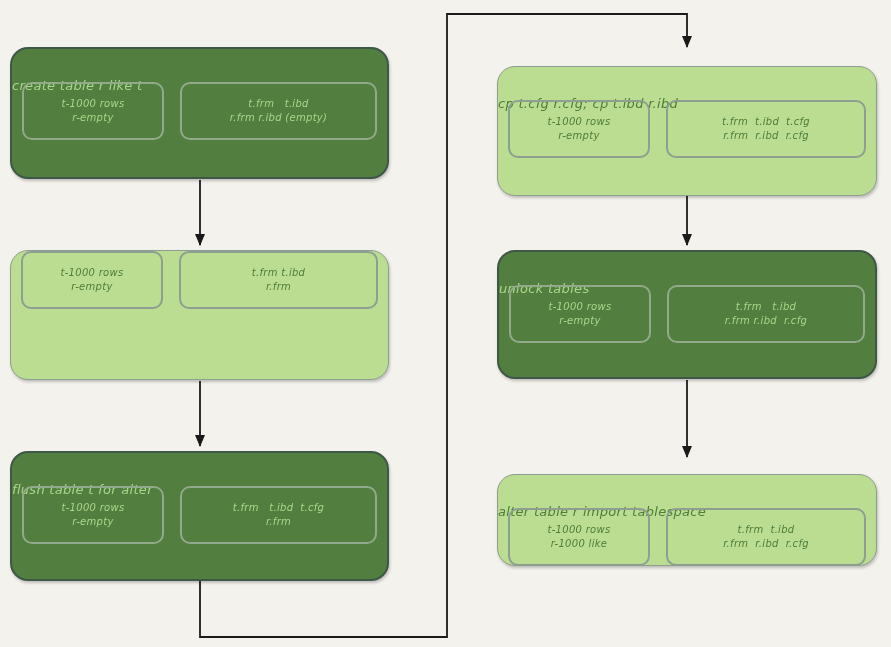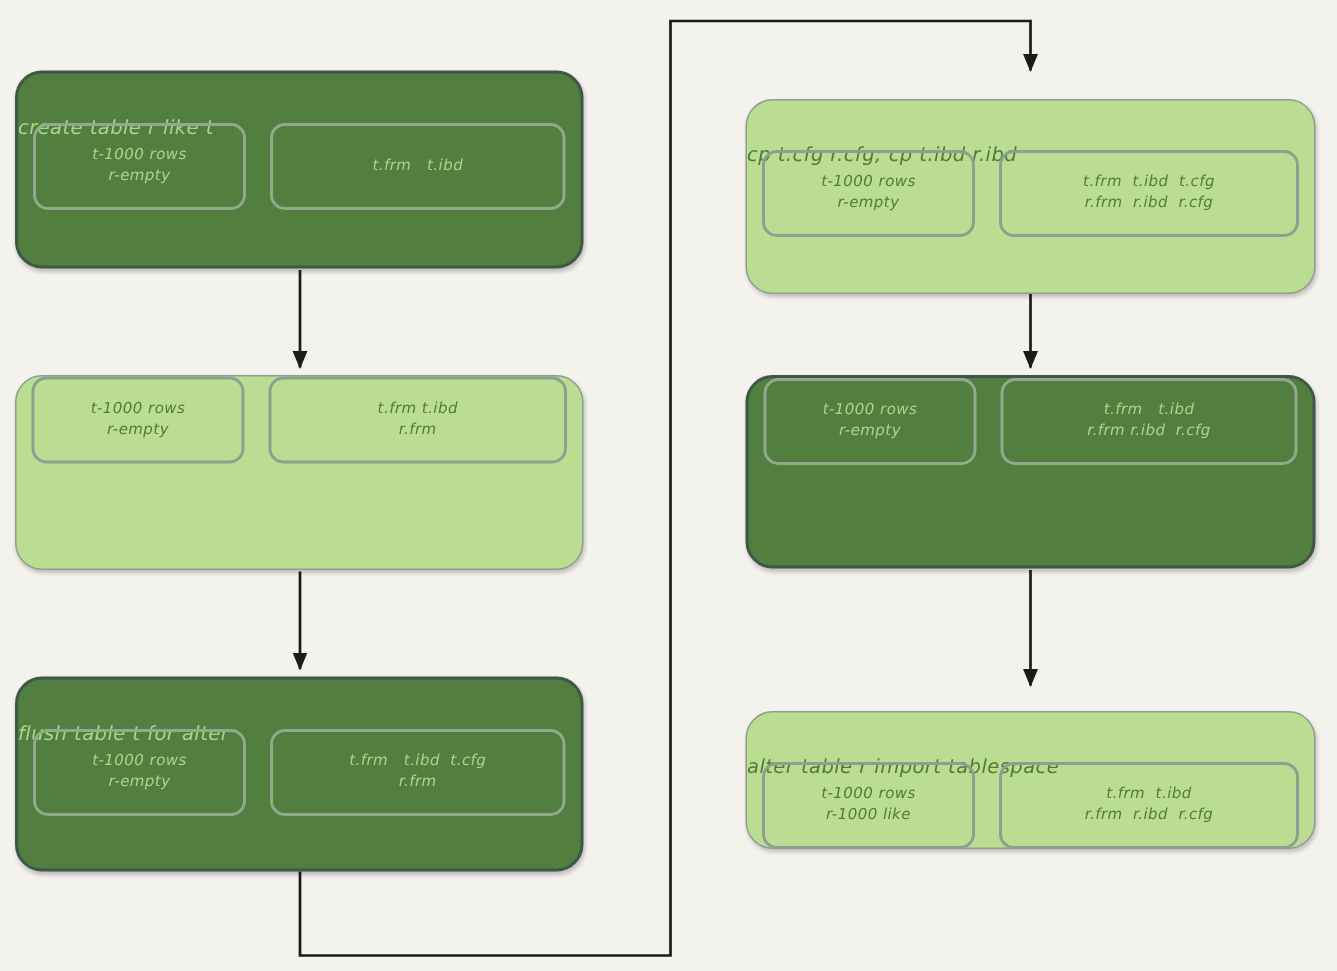--- a/index.html
+++ b/index.html
@@ -88,20 +88,21 @@
 
   <div class="node dark" style="left:10px;top:47px;width:379px;height:132px">
     <div class="title">create table r like t</div>
     <div class="subs">
       <div class="sub left">
         <div class="state-line">t-1000 rows</div>
         <div class="state-line">r-empty</div>
       </div>
       <div class="sub right">
         <div class="state-line">t.frm   t.ibd</div>
+        <div class="state-line">r.frm r.ibd (empty)</div>
       </div>
     </div>
   </div>
 
   <div class="node light" style="left:10px;top:250px;width:379px;height:130px">
     <div class="subs">
       <div class="sub left">
         <div class="state-line">t-1000 rows</div>
         <div class="state-line">r-empty</div>
       </div>
@@ -134,20 +135,21 @@
         <div class="state-line">r-empty</div>
       </div>
       <div class="sub right">
         <div class="state-line">t.frm  t.ibd  t.cfg</div>
         <div class="state-line">r.frm  r.ibd  r.cfg</div>
       </div>
     </div>
   </div>
 
   <div class="node dark" style="left:497px;top:250px;width:380px;height:129px">
+    <div class="title">unlock tables</div>
     <div class="subs">
       <div class="sub left">
         <div class="state-line">t-1000 rows</div>
         <div class="state-line">r-empty</div>
       </div>
       <div class="sub right">
         <div class="state-line">t.frm   t.ibd</div>
         <div class="state-line">r.frm r.ibd  r.cfg</div>
       </div>
     </div>

